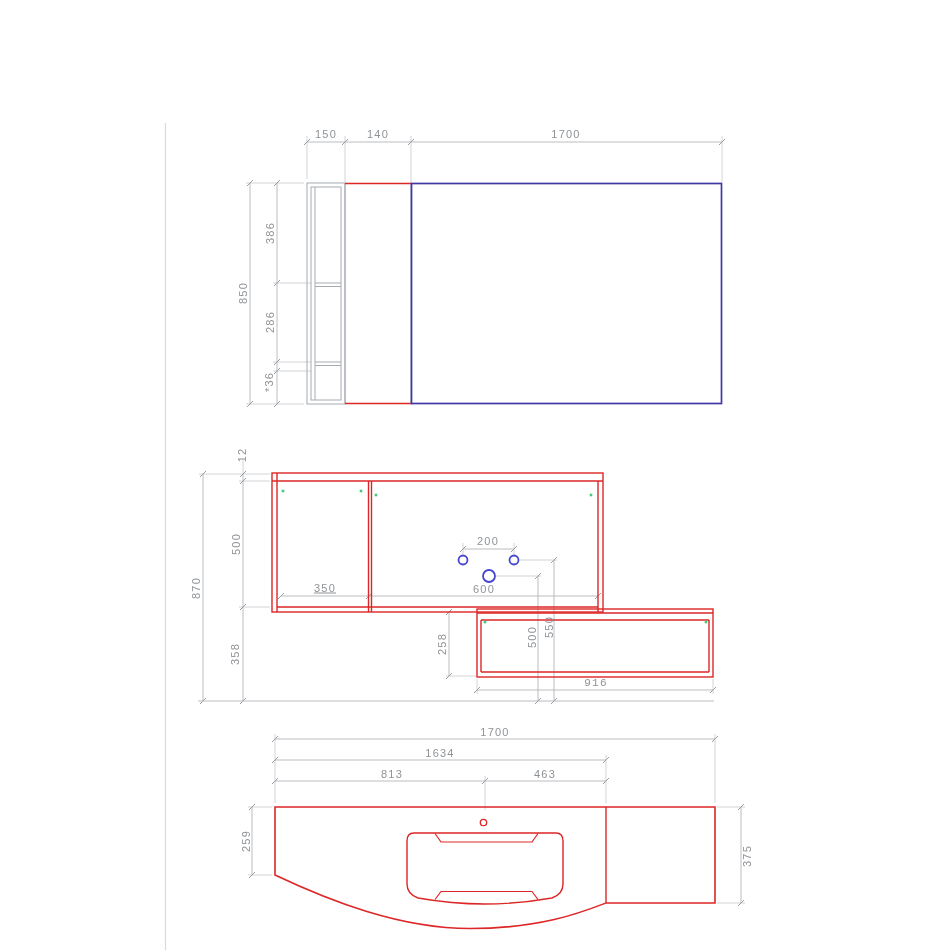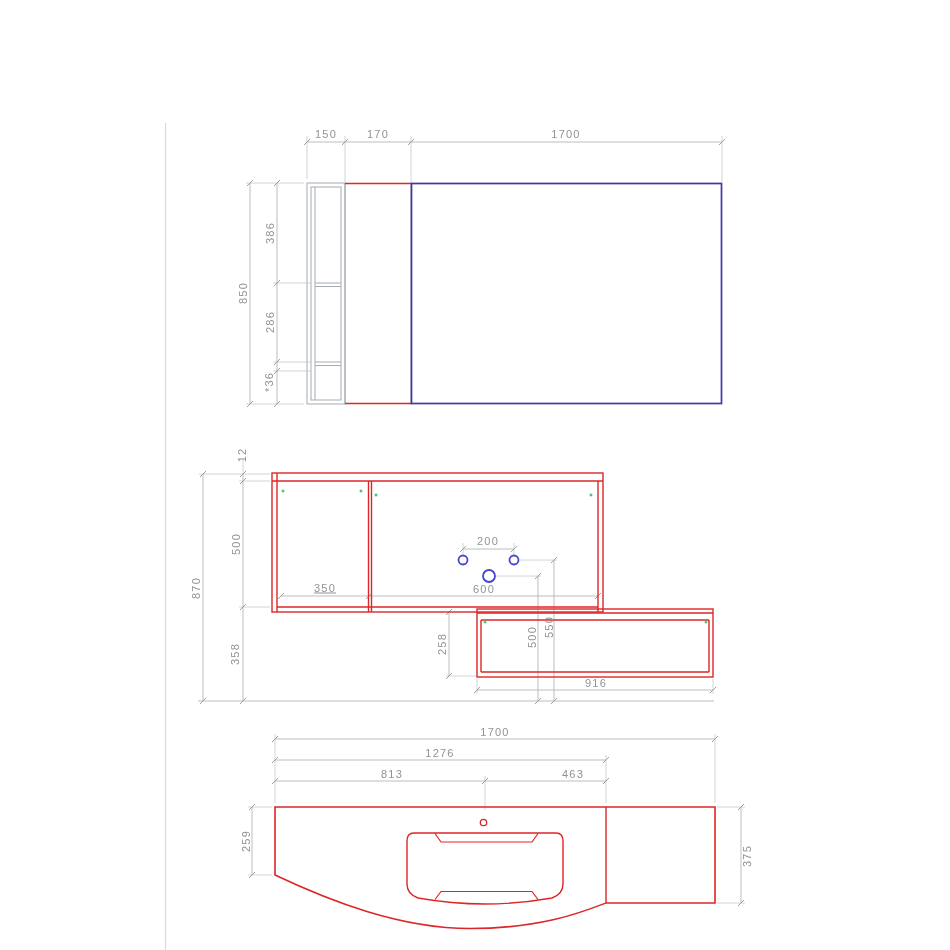--- a/index.html
+++ b/index.html
@@ -154,39 +154,39 @@
     <path d="M275,807 L715,807 L715,903 L606,903 C580,913 540,928.5 470,928.5 C400,928.5 330,901 275,875 Z" fill="none" stroke="#dd2626" stroke-width="1.6"></path>
     <line x1="606" y1="807" x2="606" y2="903" stroke="#dd2626" stroke-width="1.4"></line>
     <path d="M414,833 H556 Q563,833 563,841 V884 Q563,894 552,898 Q518,904 485,904 Q452,904 418,898 Q407,894 407,884 V841 Q407,833 414,833 Z" fill="none" stroke="#dd2626" stroke-width="1.4"></path>
     <path d="M435,833.5 L441,842 H532 L538,833.5" fill="none" stroke="#dd2626" stroke-width="1.2"></path>
     <path d="M435,899.5 L441,891.5 H532 L538,899.5" fill="none" stroke="#dd2626" stroke-width="1.2"></path>
     <circle cx="483.5" cy="822.5" r="3.2" fill="none" stroke="#dd2626" stroke-width="1.3"></circle>
   </g>
 </svg>
 
   <span class="dim" style="left:326px;top:134px;">150</span>
-  <span class="dim" style="left:378px;top:134px;">170</span>
+  <span class="dim" style="left:378px;top:134px;">140</span>
   <span class="dim" style="left:566px;top:134px;">1700</span>
   <span class="dim v" style="left:243px;top:293px;">850</span>
   <span class="dim v" style="left:270px;top:233px;">386</span>
   <span class="dim v" style="left:270px;top:322px;">286</span>
   <span class="dim v" style="left:269px;top:382px;">*36</span>
 
   <span class="dim v" style="left:242px;top:455px;">12</span>
   <span class="dim v" style="left:236px;top:544px;">500</span>
   <span class="dim v" style="left:235px;top:654px;">358</span>
   <span class="dim v" style="left:196px;top:588px;">870</span>
   <span class="dim" style="left:325px;top:588px;text-decoration:underline;">350</span>
   <span class="dim" style="left:484px;top:589px;">600</span>
   <span class="dim" style="left:488px;top:541px;">200</span>
   <span class="dim v" style="left:532px;top:637px;">500</span>
   <span class="dim v" style="left:549px;top:627px;">550</span>
   <span class="dim v" style="left:442px;top:644px;">258</span>
-  <span class="dim" style="left:596px;top:683px;">916</span>
+  <span class="dim" style="left:596px;top:683px;font-family:Liberation Mono, monospace;">916</span>
 
   <span class="dim" style="left:495px;top:732px;">1700</span>
-  <span class="dim" style="left:440px;top:753px;">1276</span>
+  <span class="dim" style="left:440px;top:753px;">1634</span>
   <span class="dim" style="left:392px;top:774px;">813</span>
-  <span class="dim" style="left:573px;top:774px;">463</span>
+  <span class="dim" style="left:545px;top:774px;">463</span>
   <span class="dim v" style="left:246px;top:841px;">259</span>
   <span class="dim v" style="left:747px;top:856px;">375</span>
 
 </div>
 
 </body></html>

